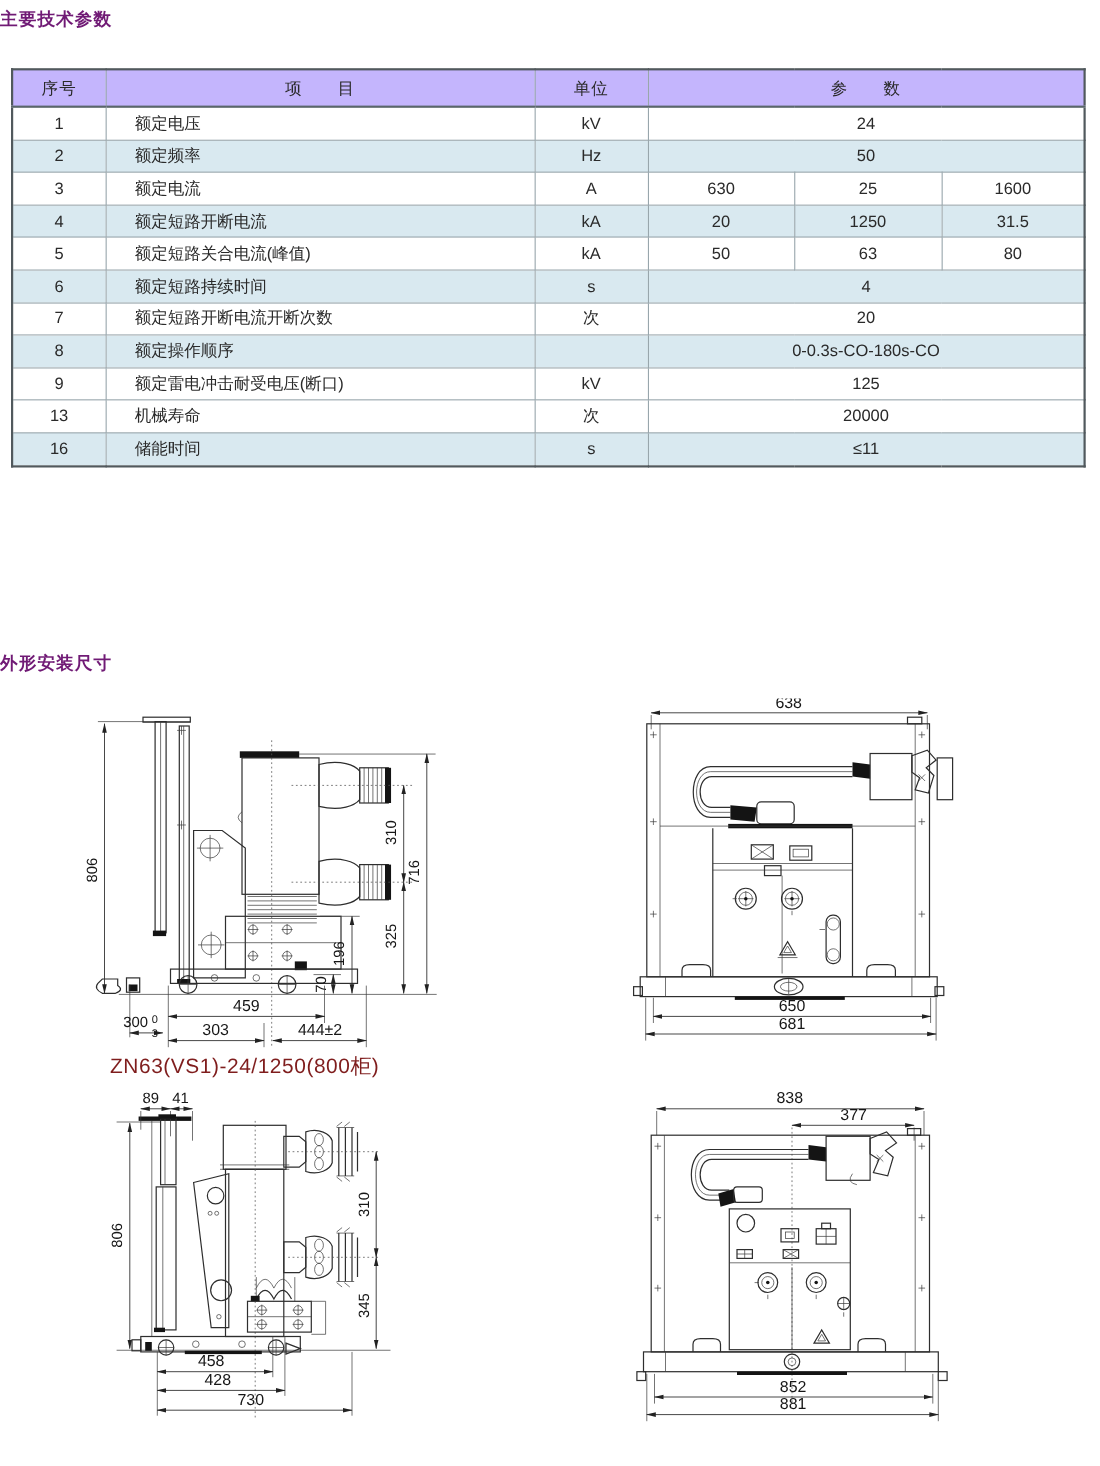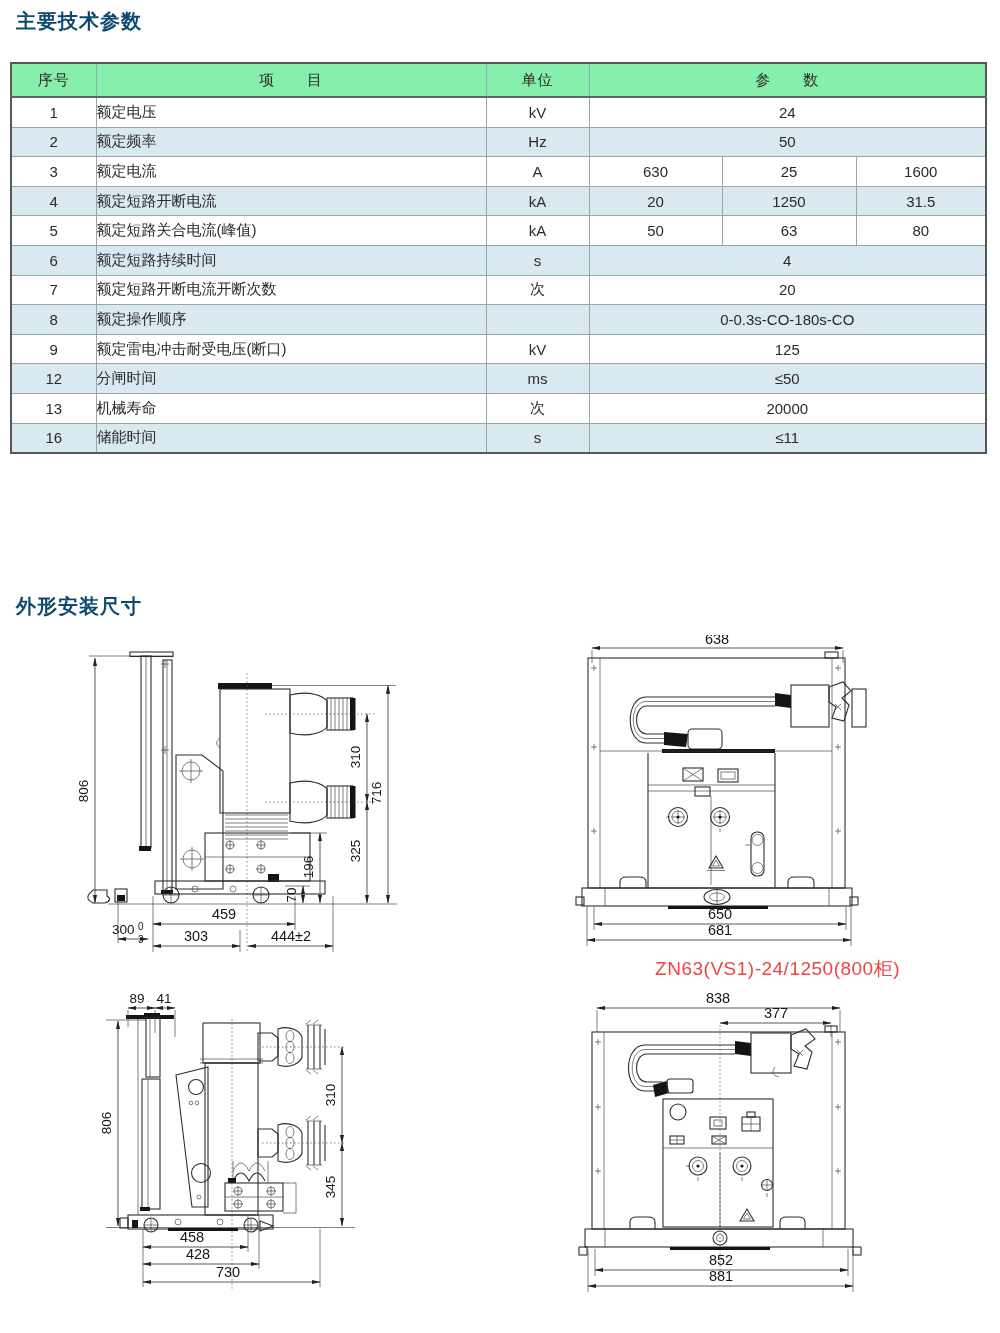--- a/index.html
+++ b/index.html
@@ -1,28 +1,28 @@
 <!DOCTYPE html>
 <html><head>
 <meta charset="utf-8">
 <style>
   html,body{margin:0;padding:0;background:#fff;}
   .page{position:relative;width:1000px;height:1333px;background:#fff;overflow:hidden;
         font-family:"Liberation Sans","DejaVu Sans",sans-serif;color:#222;}
-  .sec-title{position:absolute;left:16px;font-size:20px;font-weight:bold;color:#0c4a6e;letter-spacing:1px;}
+  .sec-title{position:absolute;left:0;font-size:16px;font-weight:bold;color:#701a75;letter-spacing:1px;}
   #t1{top:8px;}
   #t2{top:593px;}
   table.params{position:absolute;left:10px;top:62px;width:975px;border-collapse:collapse;
         table-layout:fixed;font-size:15px;color:#2a2a2a;border:2px solid #51595d;}
-  .params th{height:30px;background:#86efac;font-weight:normal;border:1px solid #98a6ac;
+  .params th{height:30px;background:#c4b5fd;font-weight:normal;border:1px solid #98a6ac;
         border-bottom:2px solid #5a666b;letter-spacing:1px;}
   .params td{height:28.6px;text-align:center;border:1px solid #98a6ac;padding:0;overflow:hidden;white-space:nowrap;}
-  .params td.c-item{text-align:left;}
+  .params td.c-item{text-align:left;padding-left:26px;}
   .params tr.stripe td{background:#d9e9f0;}
-  .caption{position:absolute;left:100px;width:800px;text-align:right;font-size:19px;color:#ef4444;letter-spacing:.5px;}
+  .caption{position:absolute;left:100px;width:800px;text-align:left;font-size:19px;color:#7f1d1d;letter-spacing:.5px;}
   #cap1{top:956px;}
   #cap2{top:1294px;}
   .panel{position:absolute;}
   svg .ln{fill:none;stroke:#2e2e2e;stroke-width:1.1;}
   svg .tn{fill:none;stroke:#3c3c3c;stroke-width:.65;}
   svg .dm{fill:none;stroke:#2e2e2e;stroke-width:.8;}
   svg .dot{fill:none;stroke:#555;stroke-width:.7;stroke-dasharray:1.6 2.4;}
   svg .fl{fill:#141414;stroke:none;}
   svg text{font-family:"Liberation Sans","DejaVu Sans",sans-serif;font-size:14.5px;fill:#161616;}
   svg text.sm{font-size:10px;}
@@ -106,26 +106,20 @@
           <td class="c-item">额定操作顺序</td>
           <td class="c-unit"></td>
           <td class="c-val" colspan="3">0-0.3s-CO-180s-CO</td>
         </tr>
         <tr>
           <td class="c-no">9</td>
           <td class="c-item">额定雷电冲击耐受电压(断口)</td>
           <td class="c-unit">kV</td>
           <td class="c-val" colspan="3">125</td>
         </tr>
-        <tr class="stripe">
-          <td class="c-no">12</td>
-          <td class="c-item">分闸时间</td>
-          <td class="c-unit">ms</td>
-          <td class="c-val" colspan="3">≤50</td>
-        </tr>
         <tr>
           <td class="c-no">13</td>
           <td class="c-item">机械寿命</td>
           <td class="c-unit">次</td>
           <td class="c-val" colspan="3">20000</td>
         </tr>
         <tr class="stripe">
           <td class="c-no">16</td>
           <td class="c-item">储能时间</td>
           <td class="c-unit">s</td>

